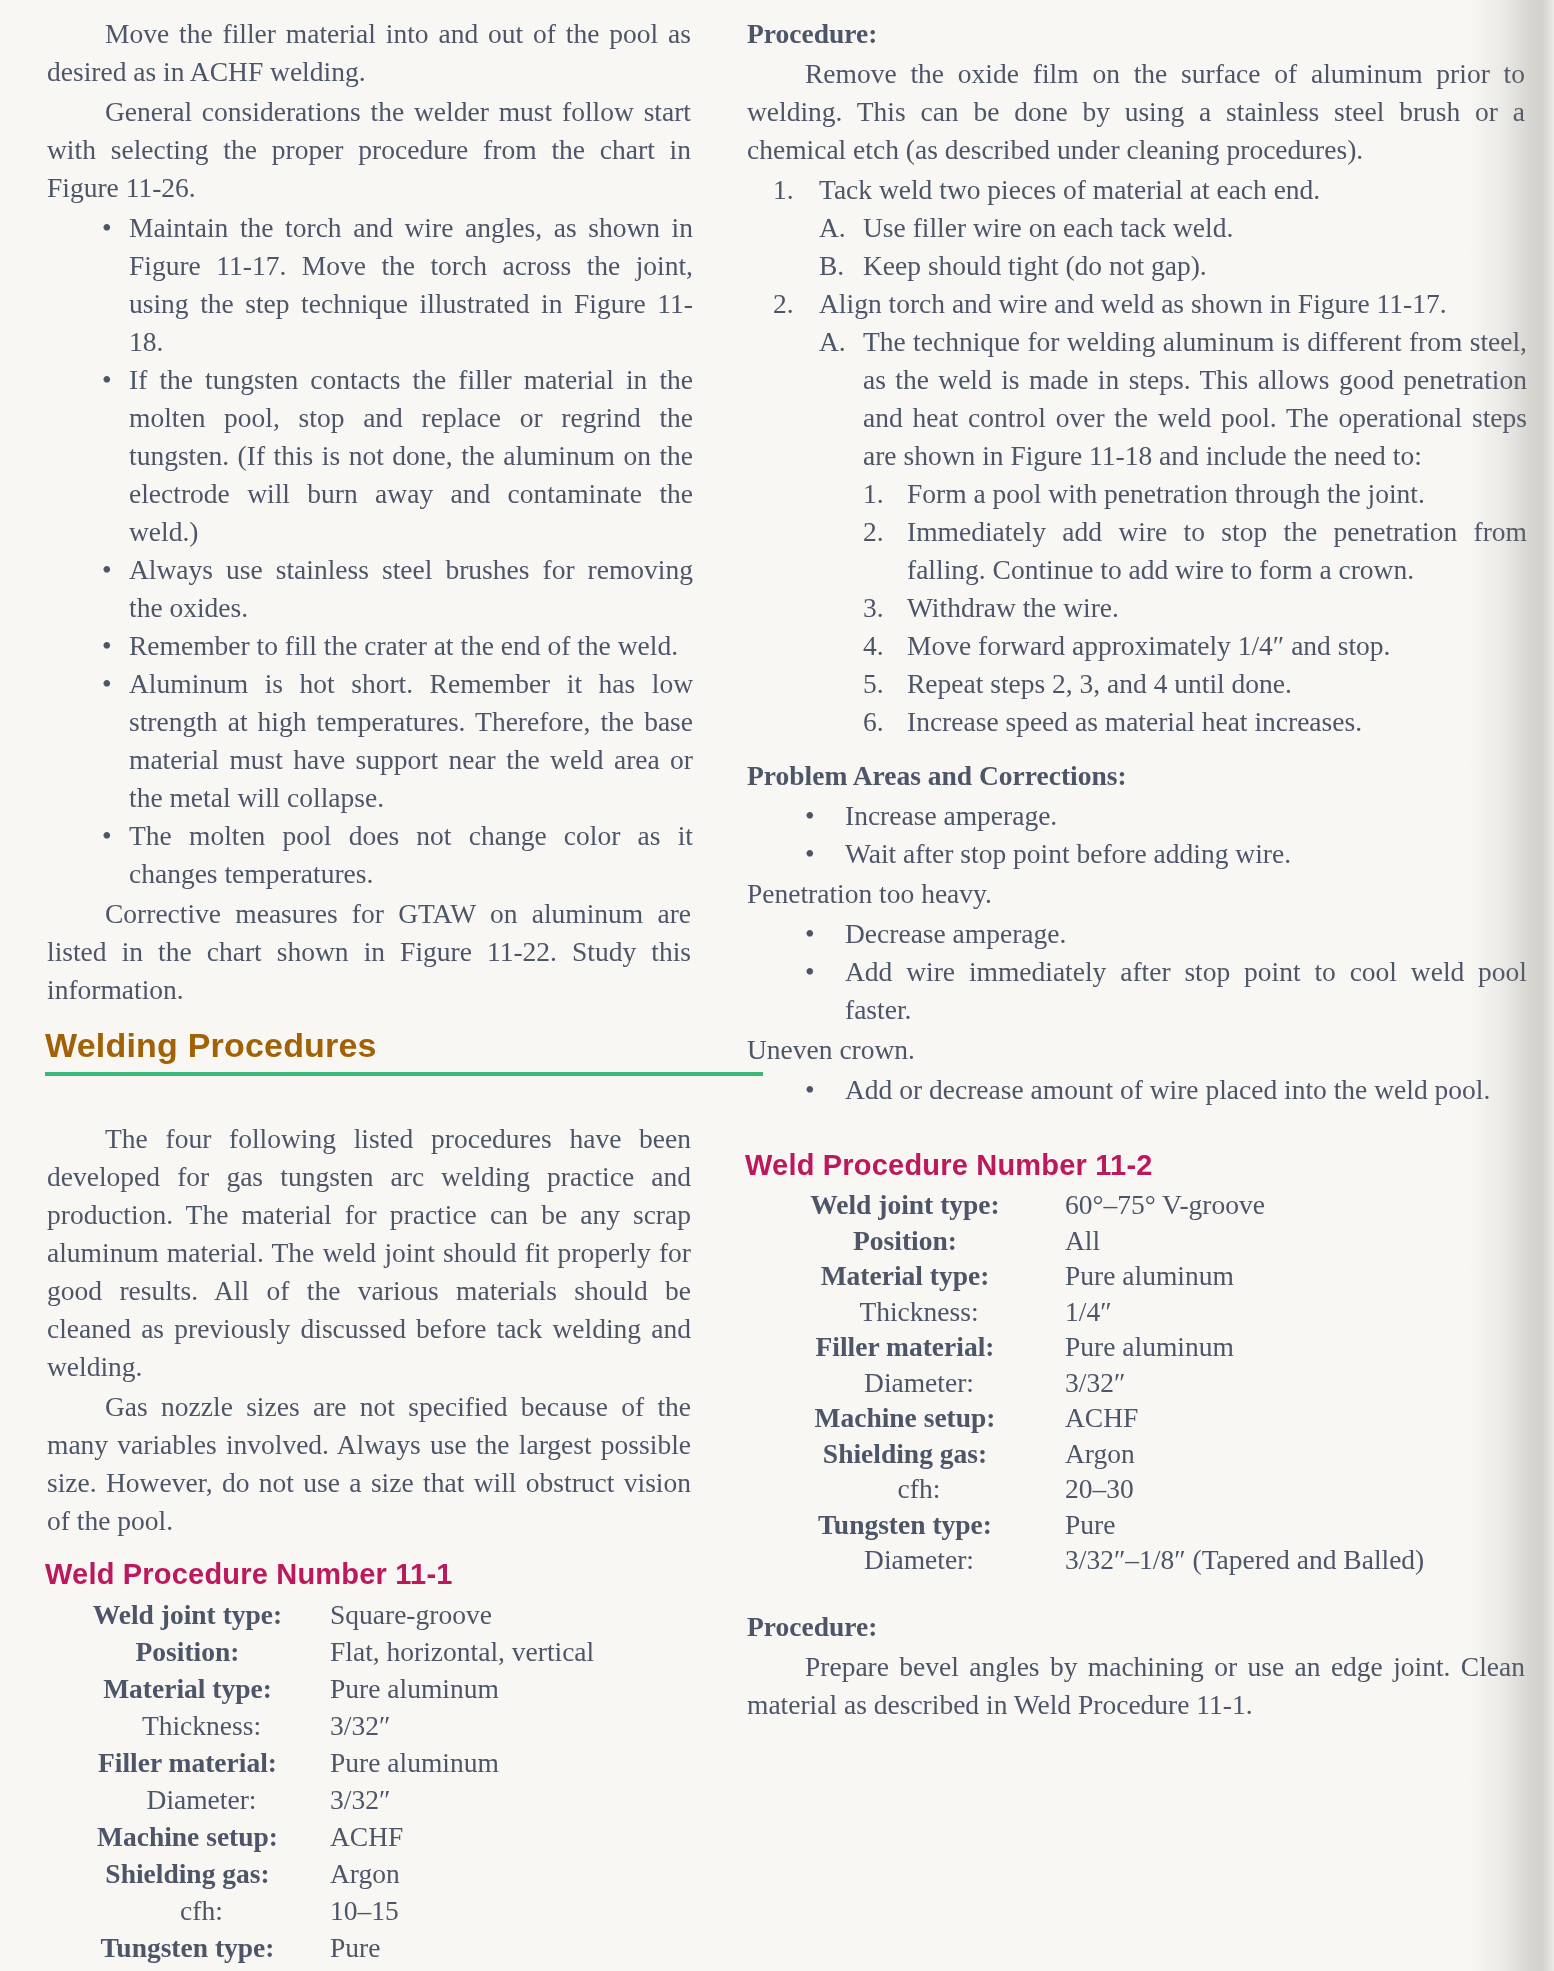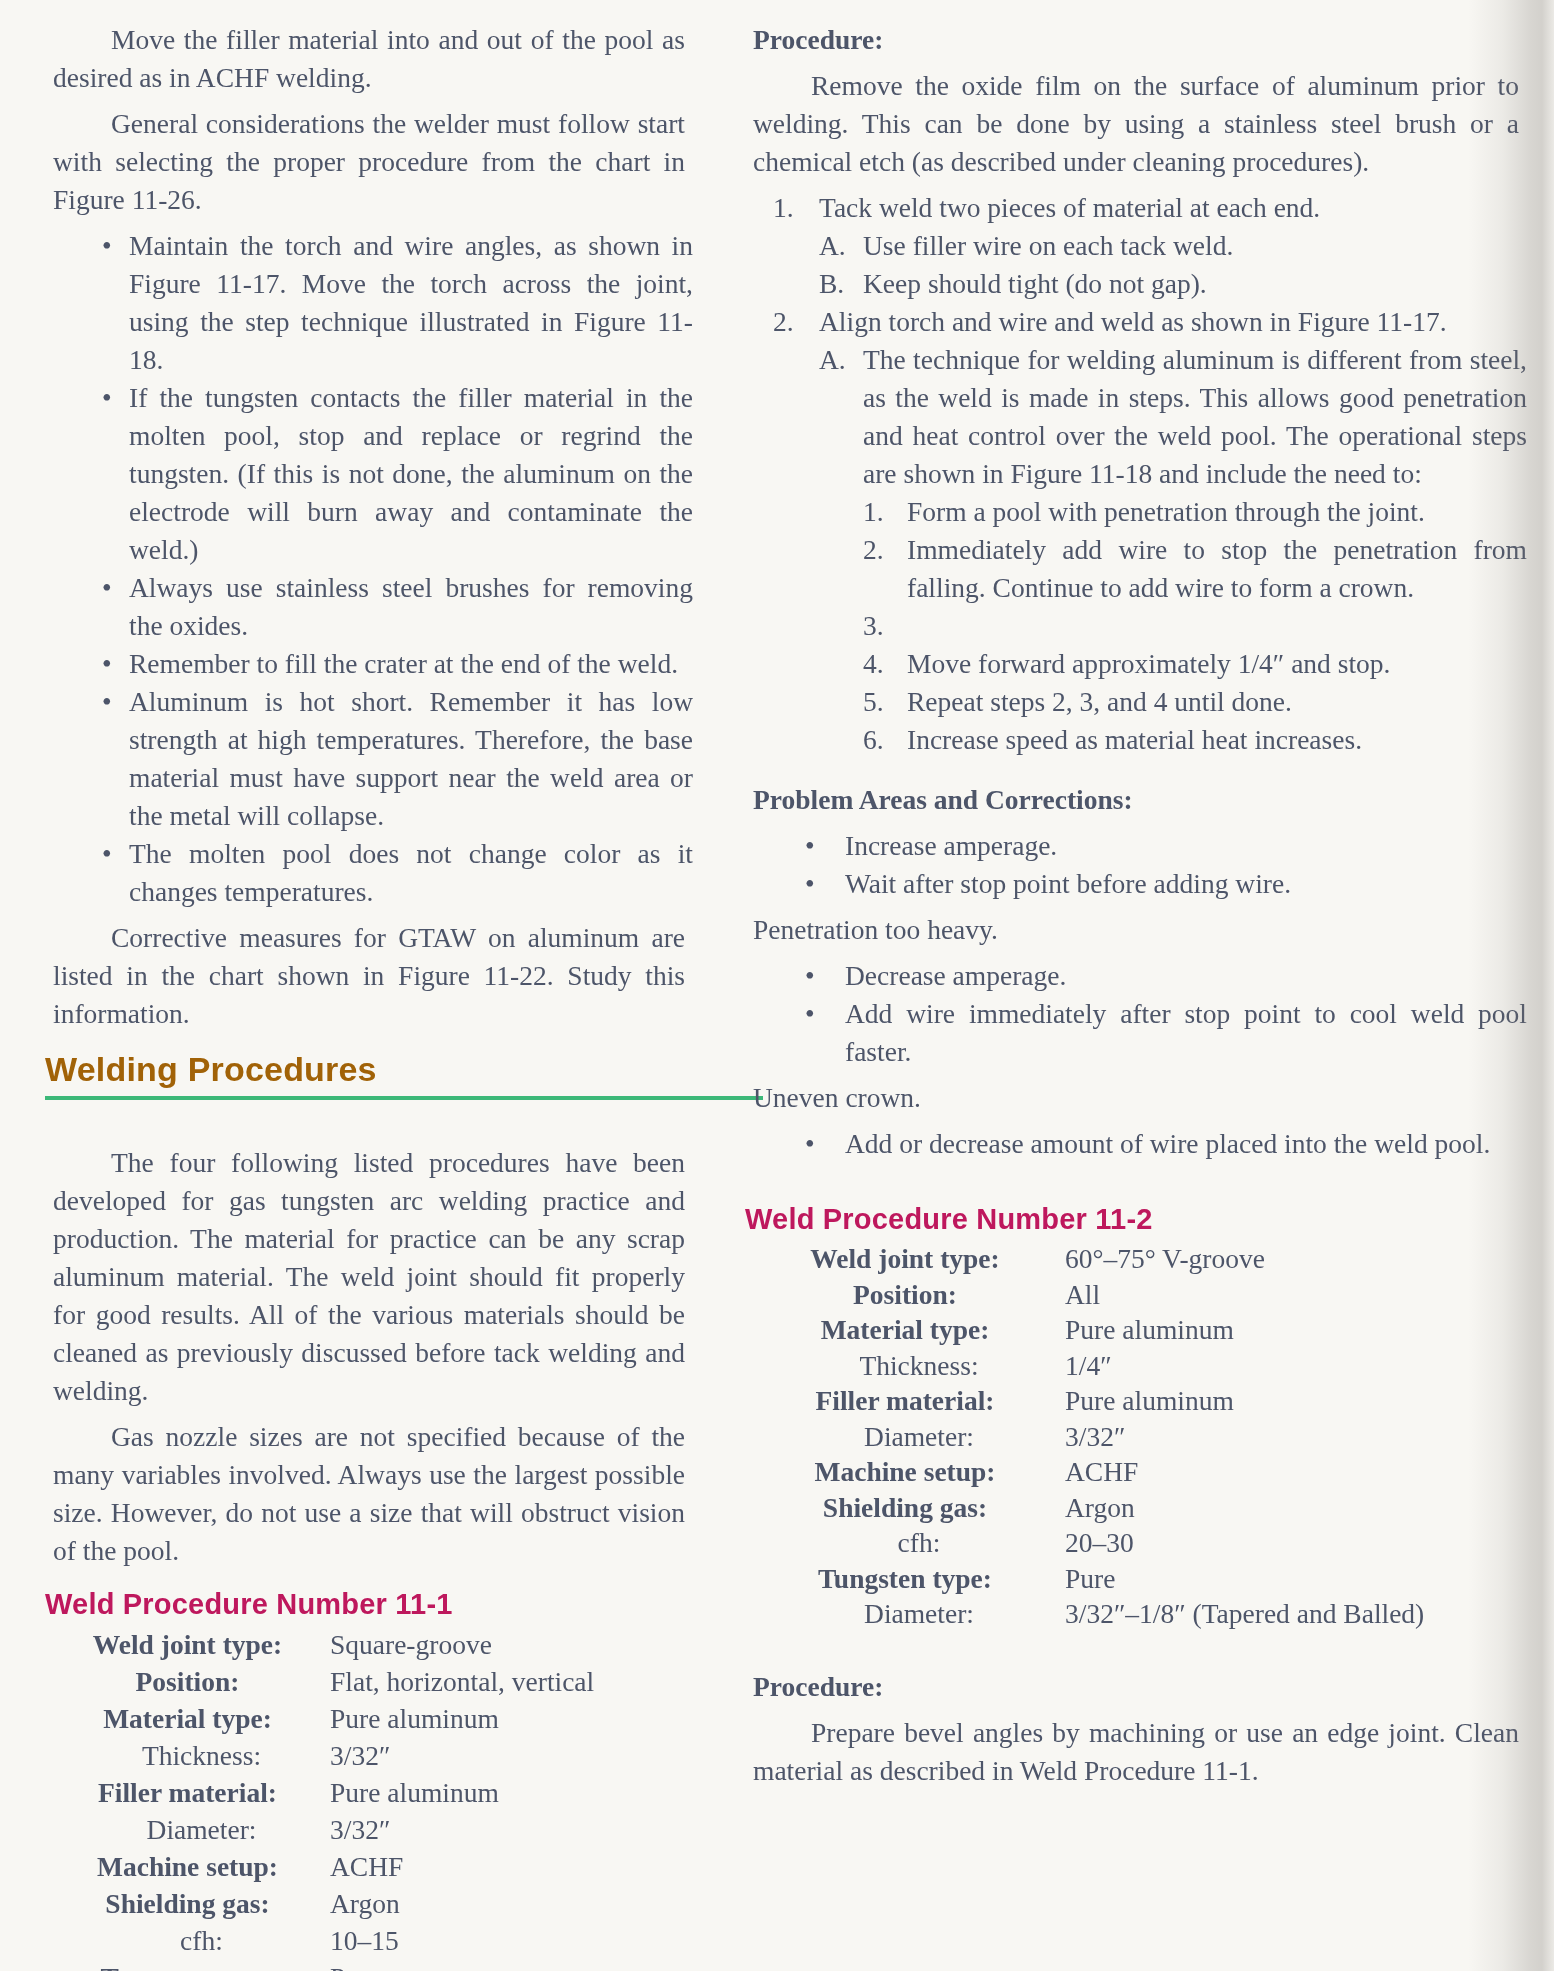--- a/index.html
+++ b/index.html
@@ -23,21 +23,21 @@
       rgba(125,120,114,0.10) 100%);
     pointer-events:none;
   }
   .cols{
     display:flex;
     padding:13px 0 0 45px;
     gap:52px;
   }
   .col-left{width:648px;flex:none;}
   .col-right{width:782px;flex:none;}
-  p{margin:8px;text-align:justify;}
+  p{margin:2px;text-align:justify;}
   p.indent{text-indent:58px;}
   .serif-bold{font-weight:bold;}
   
   .bullet-item{display:flex;padding-left:57px;}
   .bullet-item .bm{flex:none;width:27px;}
   .bullet-item .bt{flex:1;text-align:justify;}
   
   .step{display:flex;padding-left:28px;}
   .step .n{flex:none;width:46px;}
   .step .t{flex:1;text-align:justify;}
@@ -206,20 +206,21 @@
         <div class="step sub2">
           <span class="n">1.</span>
           <div class="t">Form a pool with penetration through the joint.</div>
         </div>
         <div class="step sub2">
           <span class="n">2.</span>
           <div class="t">Immediately add wire to stop the penetration from falling. Continue to add wire to form a crown.</div>
         </div>
         <div class="step sub2">
           <span class="n">3.</span>
+          <div class="t">Withdraw the wire.</div>
         </div>
         <div class="step sub2">
           <span class="n">4.</span>
           <div class="t">Move forward approximately 1/4″ and stop.</div>
         </div>
         <div class="step sub2">
           <span class="n">5.</span>
           <div class="t">Repeat steps 2, 3, and 4 until done.</div>
         </div>
         <div class="step sub2">

